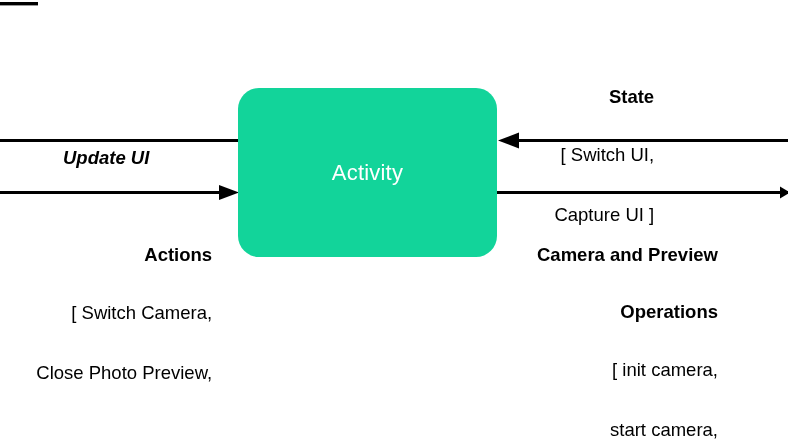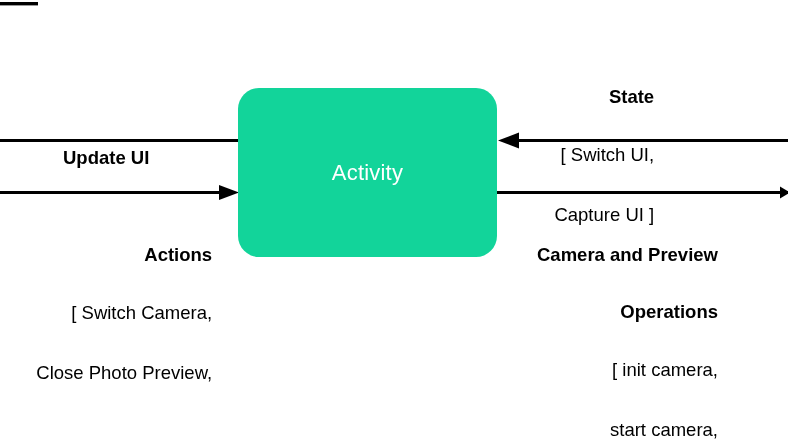--- a/index.html
+++ b/index.html
@@ -62,21 +62,21 @@
     line-height: 21px;
     display: block;
   }
   .edge-label .ln {
     font-size: 18.5px;
     font-weight: normal;
     line-height: 23.5px;
     display: block;
   }
 
-  .lbl-update-ui { left: 63px;  top: 111px; }
+  .lbl-update-ui { left: 63px;  top: 111px; font-style: italic; }
   .lbl-state     { left: 539px; top: 50px;  }
   .lbl-actions   { left: 26px;  top: 208px; }
   .lbl-camera-ops{ left: 537px; top: 208px; }
 </style>
 </head>
 <body>
 
 <div id="diagram-canvas">
 
   <svg id="edge-layer" viewBox="0 0 788 444" width="788" height="444" xmlns="http://www.w3.org/2000/svg">

